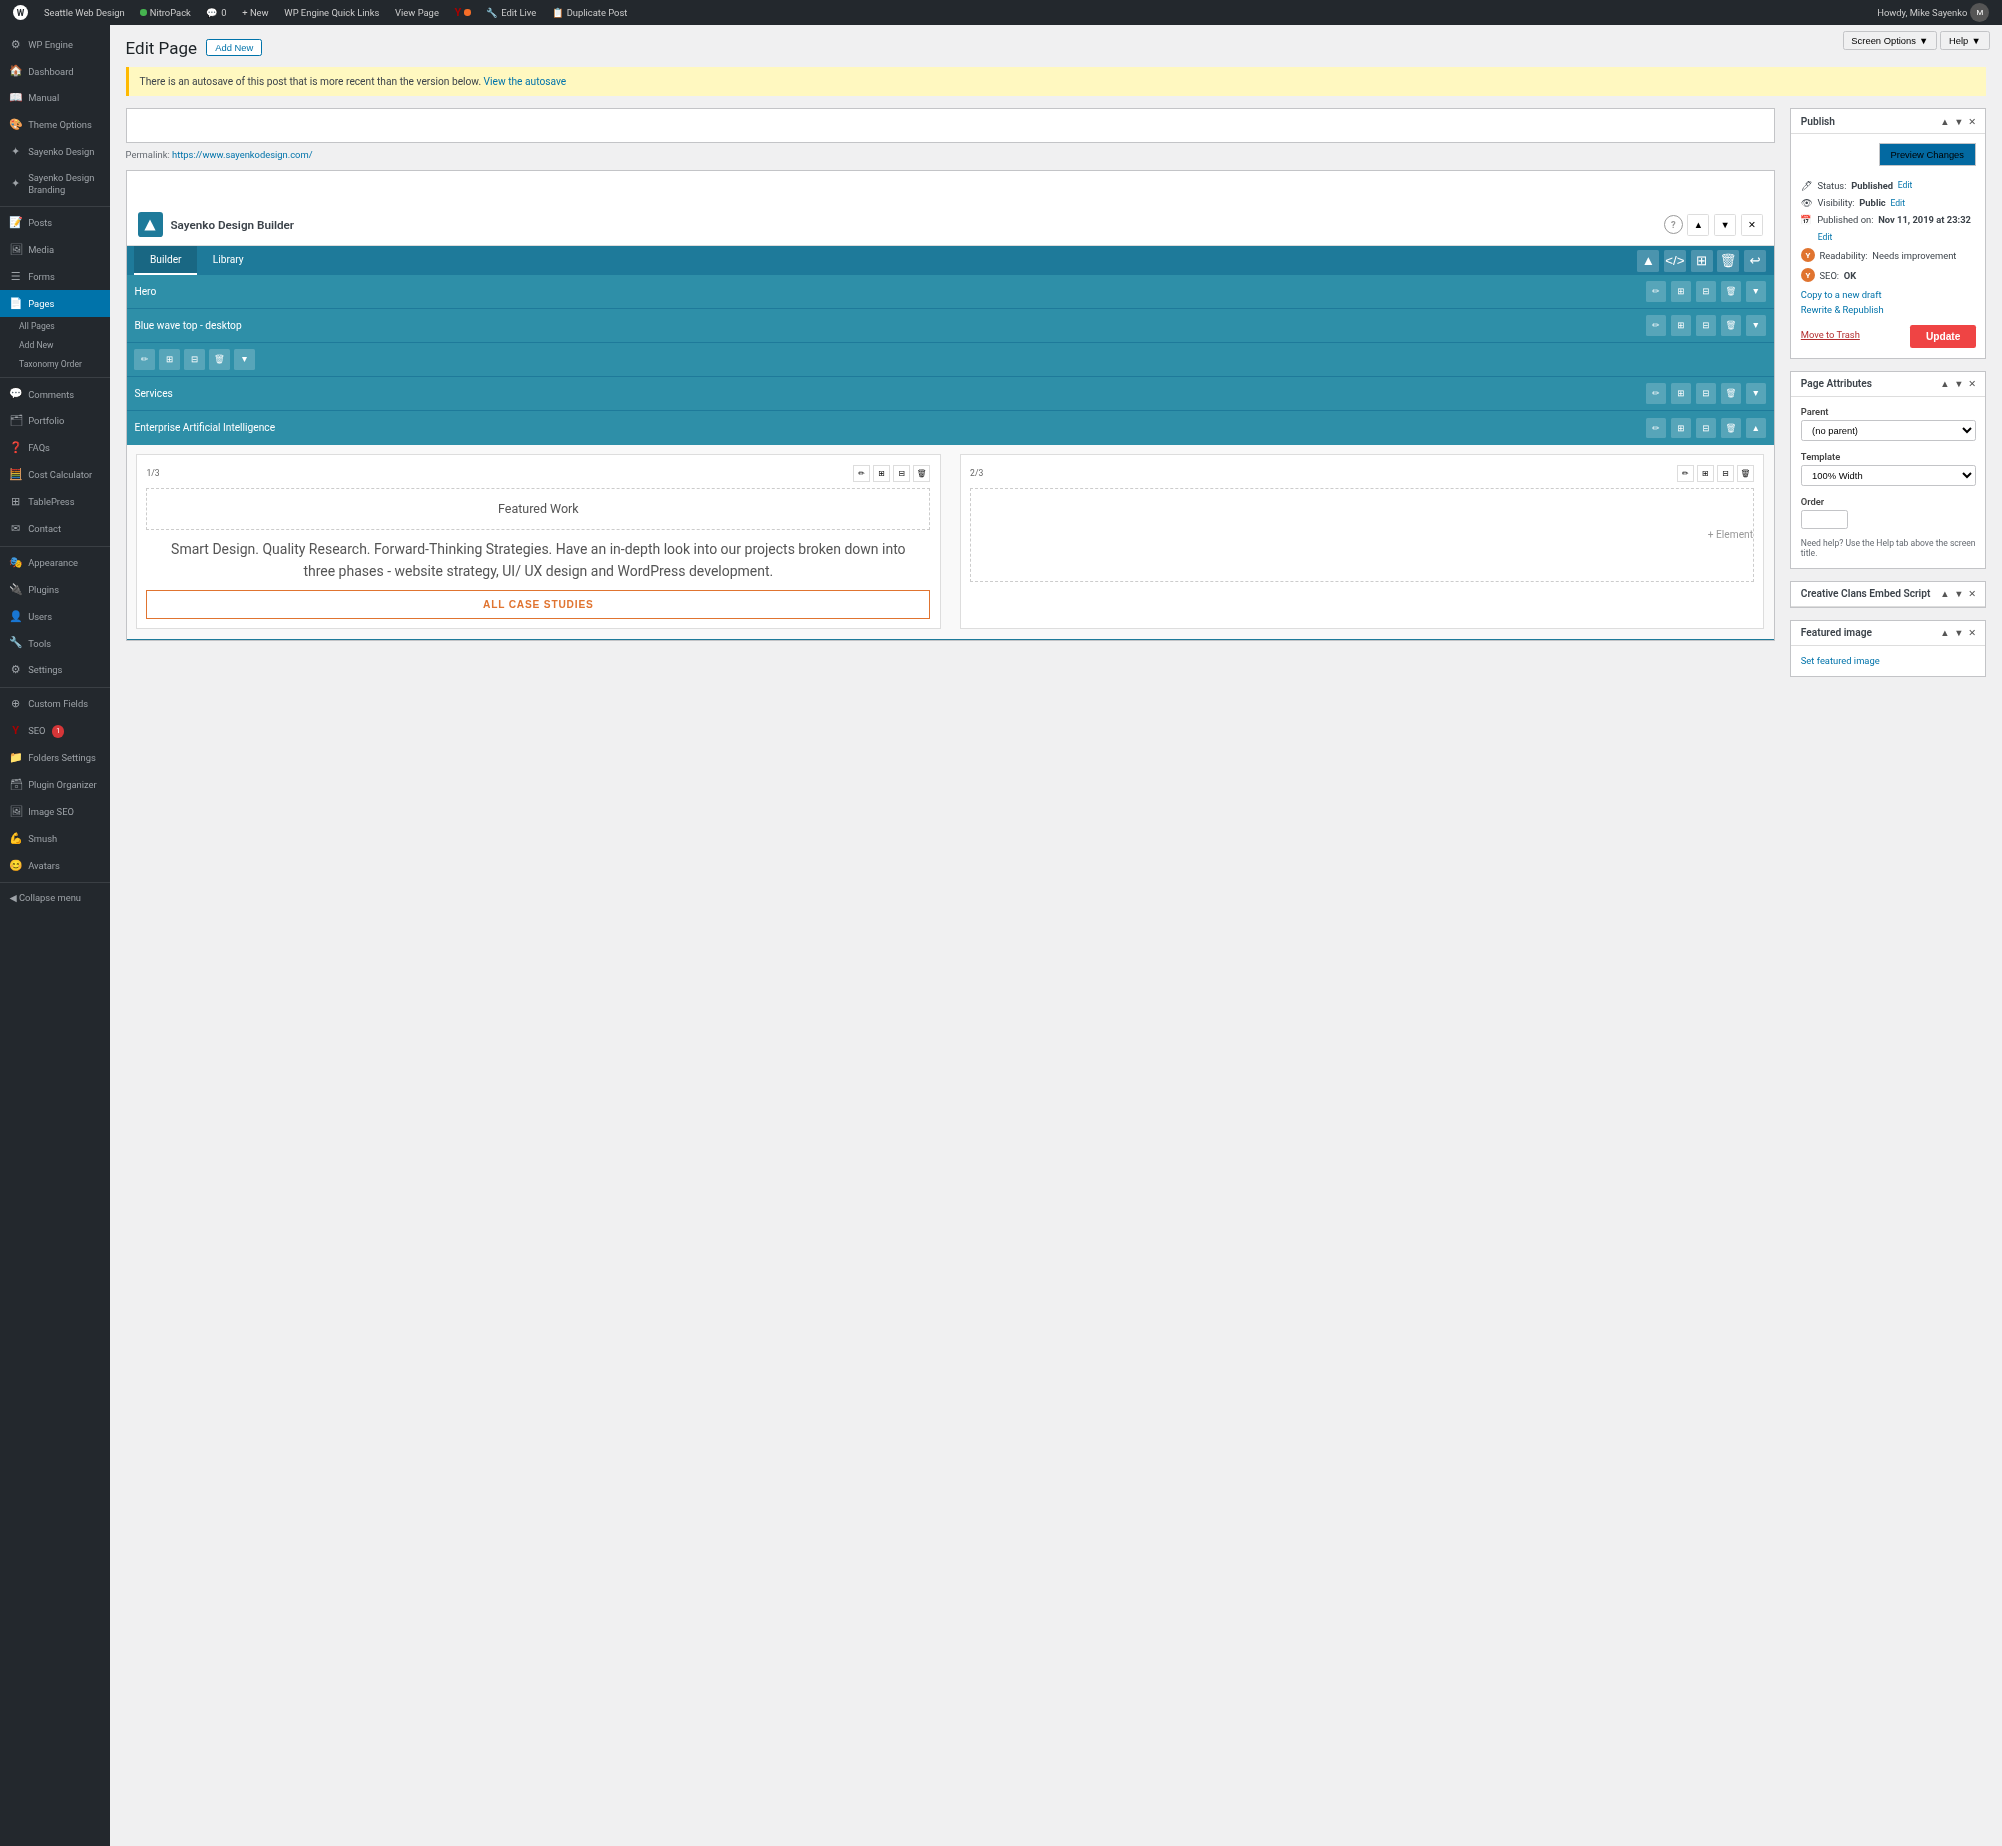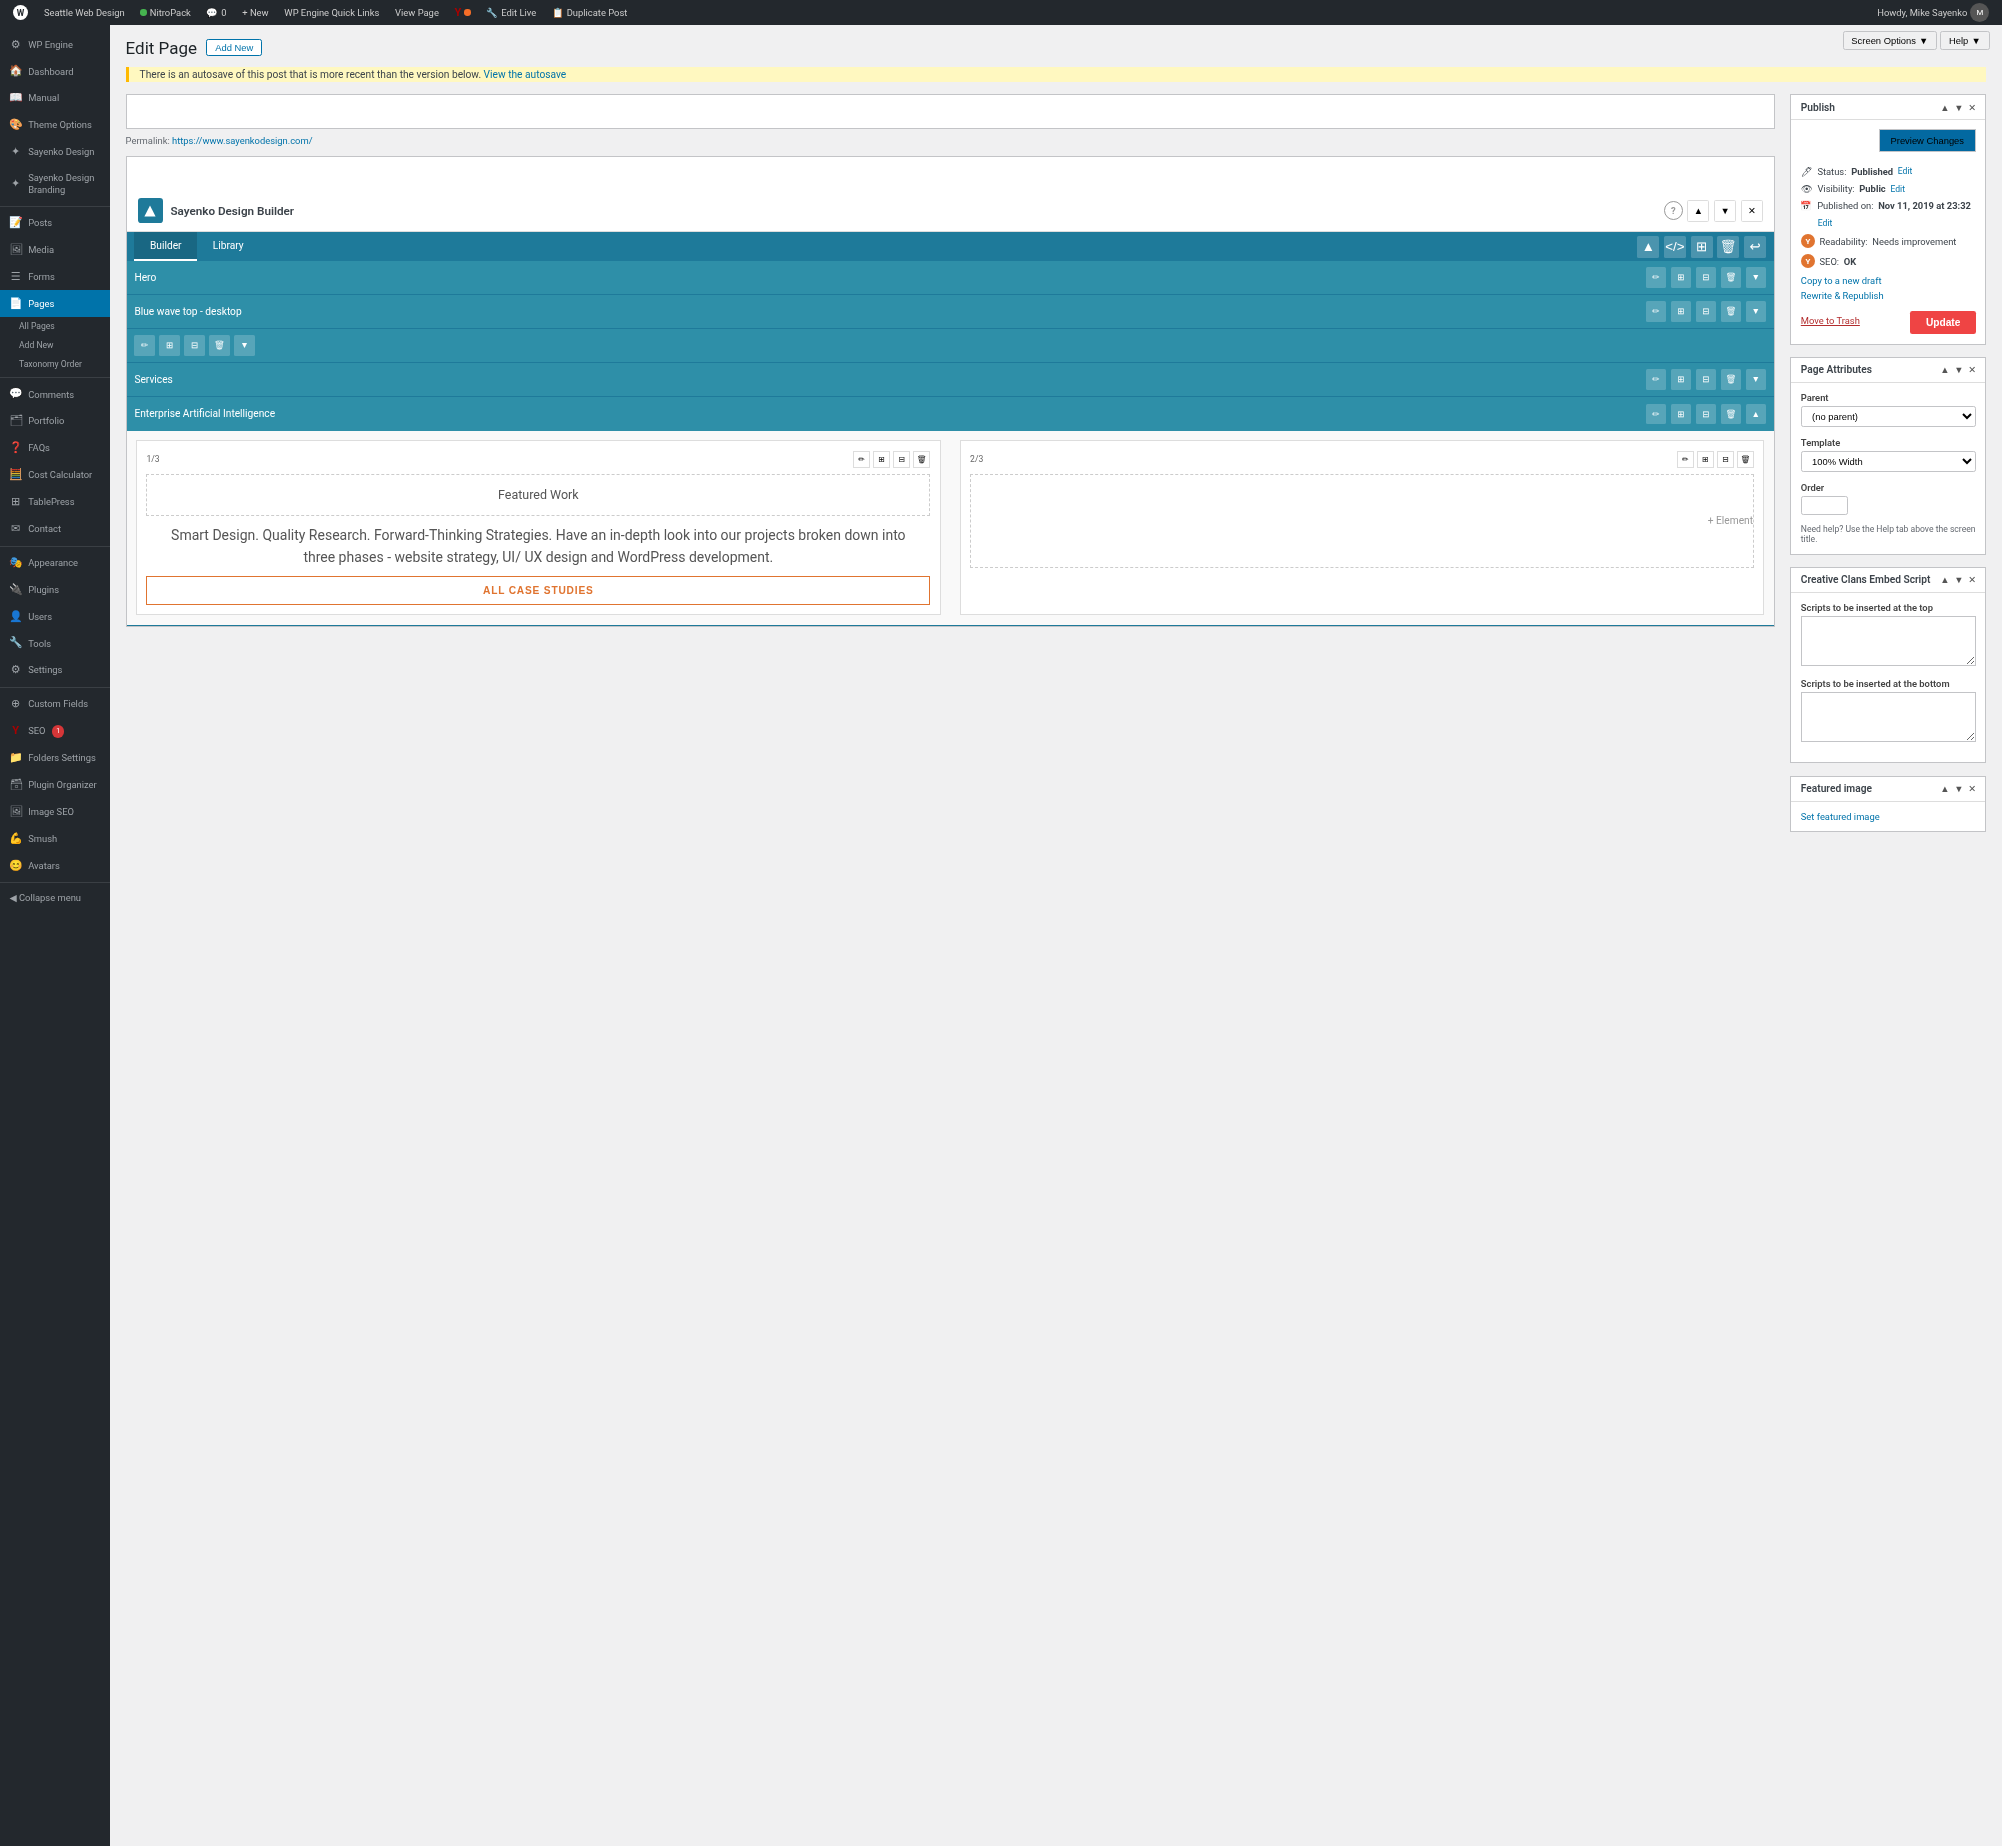--- a/index.html
+++ b/index.html
@@ -72,21 +72,21 @@
       padding: 2.3px 7.8px;
       border-radius: 2.3px;
       cursor: pointer;
       font-size: 9.4px;
     }
 
     
     .notice-autosave {
       background: #fff8c0;
       border-left: 3.1px solid #ffb900;
-      padding: 2px 11px;
+      padding: 9px 11px;
       margin-bottom: 12.5px;
       font-size: 10.2px;
     }
     .notice-autosave a { color: #0073aa; }
 
     
     .screen-options-row {
       position: fixed;
       top: 25px;
       right: 0;
@@ -720,30 +720,20 @@
 
         <div class="sidebar-panel">
           <div class="panel-header">
             <span>Creative Clans Embed Script</span>
             <div class="panel-header-controls">
               <button class="panel-ctrl">▲</button>
               <button class="panel-ctrl">▼</button>
               <button class="panel-ctrl">✕</button>
             </div>
           </div>
-          <div class="panel-body">
-            <div class="form-row">
-              <label class="form-label">Scripts to be inserted at the top</label>
-              <textarea class="textarea-field" style=""></textarea>
-            </div>
-            <div class="form-row">
-              <label class="form-label">Scripts to be inserted at the bottom</label>
-              <textarea class="textarea-field" style=""></textarea>
-            </div>
-          </div>
         </div>
 
         <div class="sidebar-panel">
           <div class="panel-header">
             <span>Featured image</span>
             <div class="panel-header-controls">
               <button class="panel-ctrl">▲</button>
               <button class="panel-ctrl">▼</button>
               <button class="panel-ctrl">✕</button>
             </div>

